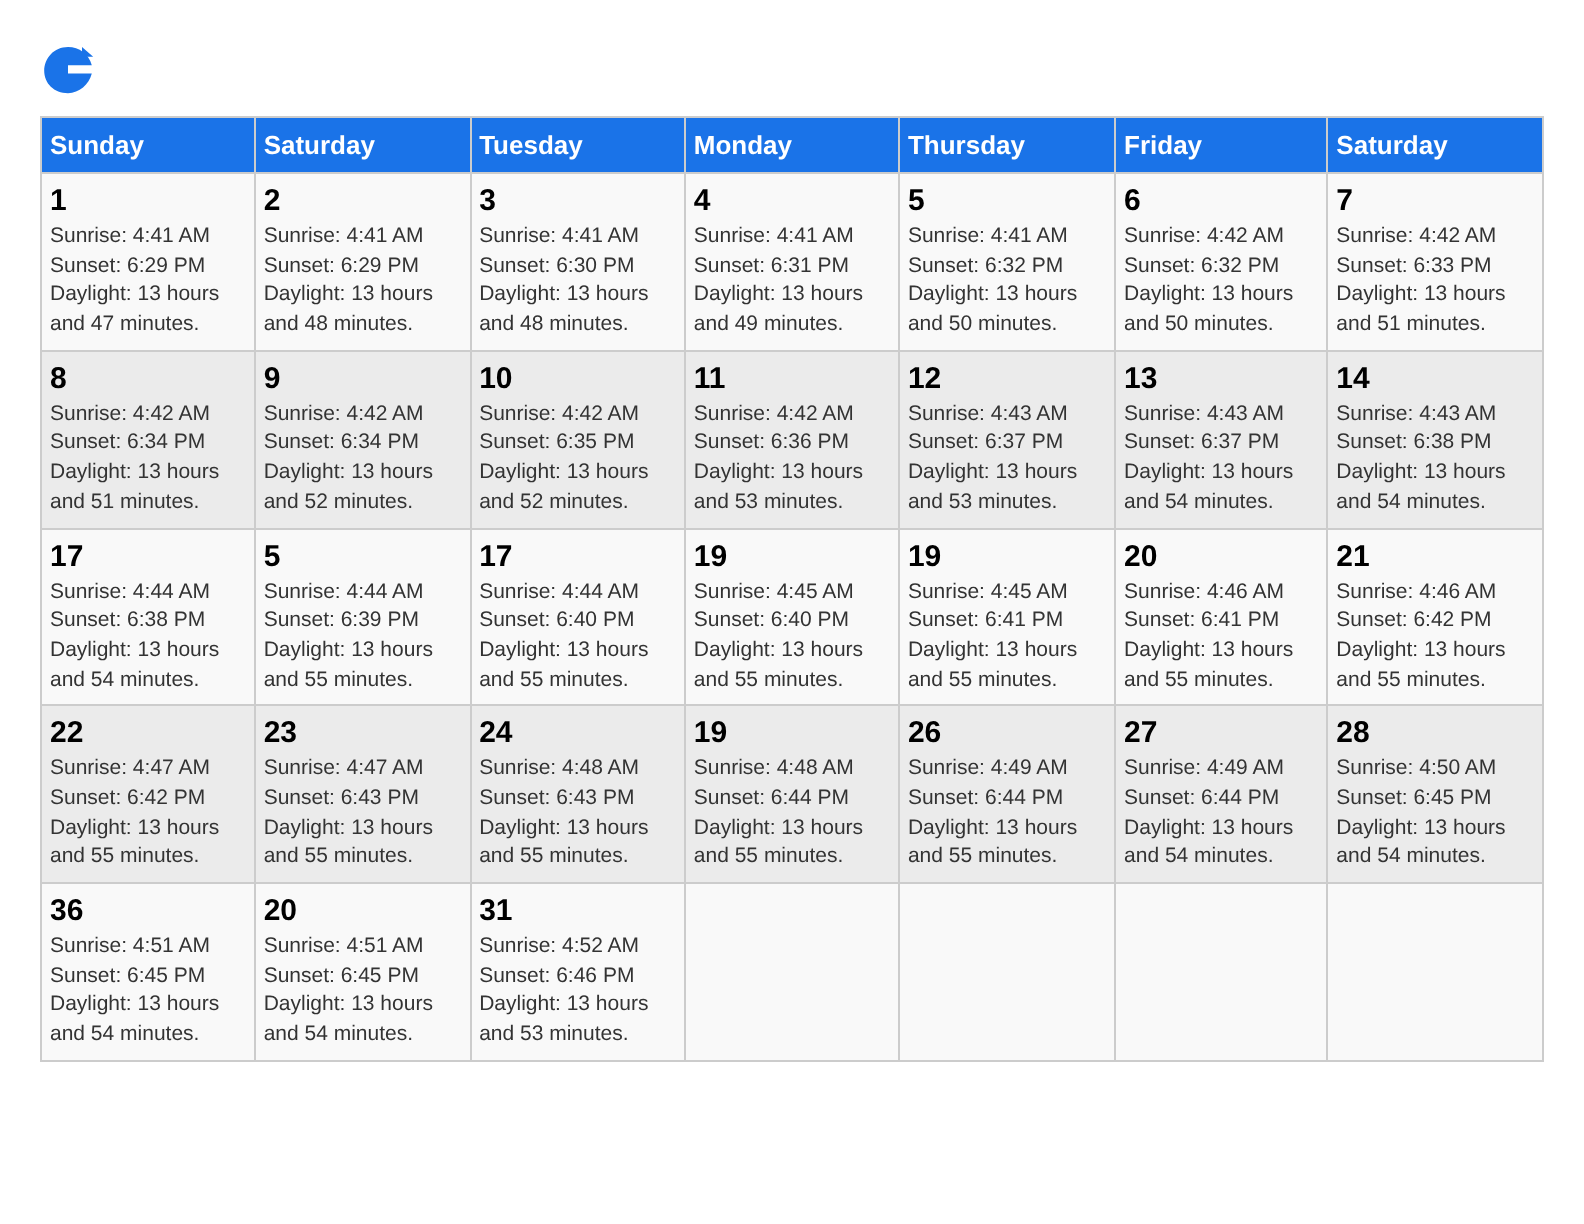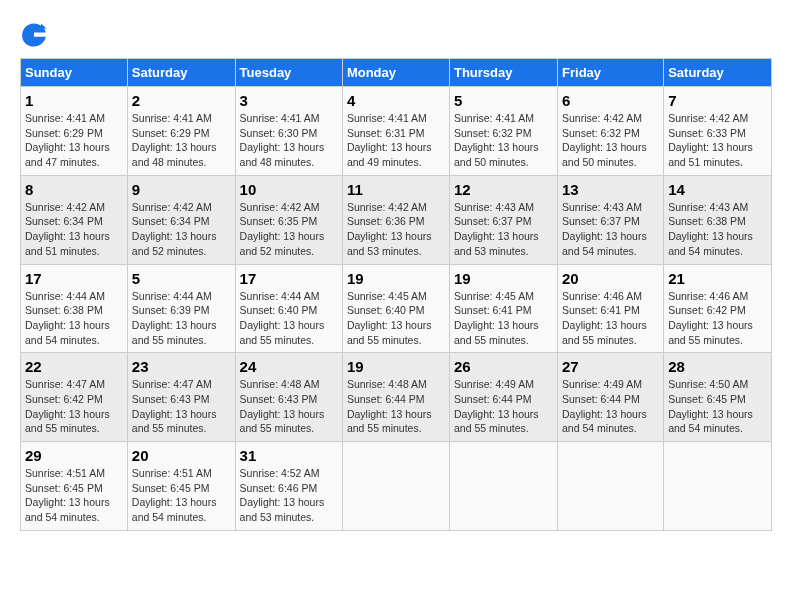--- a/index.html
+++ b/index.html
@@ -247,21 +247,21 @@
           <span class="day-number">27</span>
           <div class="day-info">Sunrise: 4:49 AM<br>Sunset: 6:44 PM<br>Daylight: 13 hours and 54 minutes.</div>
         </td>
         <td>
           <span class="day-number">28</span>
           <div class="day-info">Sunrise: 4:50 AM<br>Sunset: 6:45 PM<br>Daylight: 13 hours and 54 minutes.</div>
         </td>
       </tr>
       <tr>
         <td>
-          <span class="day-number">29</span>
+          <span class="day-number">36</span>
           <div class="day-info">Sunrise: 4:51 AM<br>Sunset: 6:45 PM<br>Daylight: 13 hours and 54 minutes.</div>
         </td>
         <td>
           <span class="day-number">20</span>
           <div class="day-info">Sunrise: 4:51 AM<br>Sunset: 6:45 PM<br>Daylight: 13 hours and 54 minutes.</div>
         </td>
         <td>
           <span class="day-number">31</span>
           <div class="day-info">Sunrise: 4:52 AM<br>Sunset: 6:46 PM<br>Daylight: 13 hours and 53 minutes.</div>
         </td>

